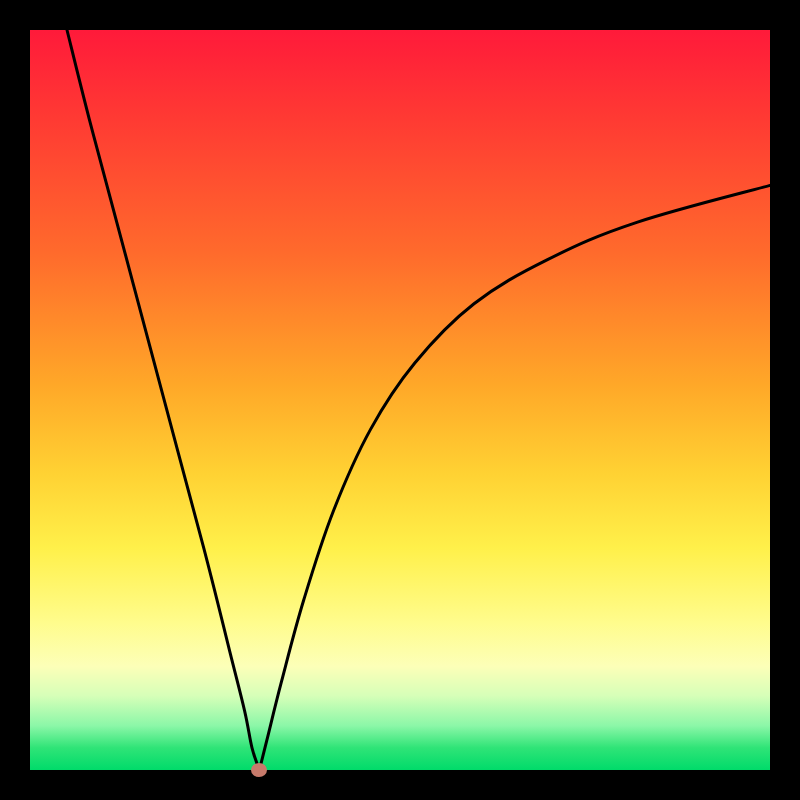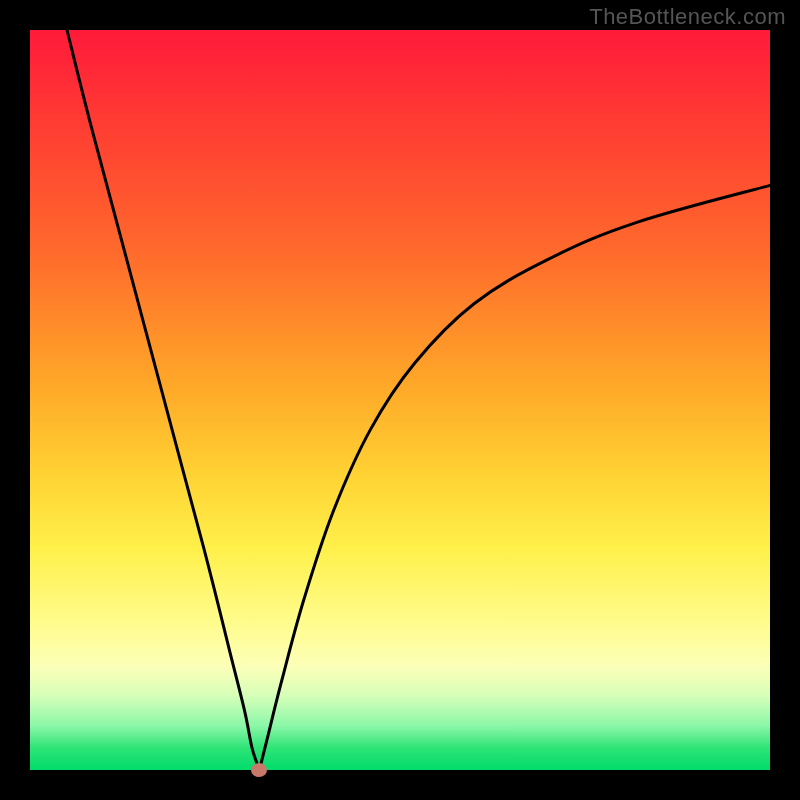--- a/index.html
+++ b/index.html
@@ -61,21 +61,20 @@
     height: 14px;
     background: #c77a6b;
     border-radius: 50%;
     transform: translate(-50%, -50%);
   }
 </style>
 </head>
 <body>
 
 <div class="frame">
-  <div class="watermark">TheBottleneck.com</div>
 
   <div class="plot">
     <svg class="curve" viewBox="0 0 740 740" preserveAspectRatio="none">
       <path d="M 37 0 C 40.996 15.983999999999991, 49.876000000000005 52.83599999999994, 59.2 88.79999999999995 C 68.524 124.76399999999997, 78.14399999999999 159.84000000000006, 88.8 199.80000000000007 C 99.456 239.76000000000008, 107.744 270.84000000000003, 118.4 310.8 C 129.056 350.76, 137.344 381.84000000000003, 148 421.8 C 158.656 461.76, 168.27599999999998 496.83599999999996, 177.6 532.8 C 186.924 568.7639999999999, 193.14000000000001 594.96, 199.8 621.6 C 206.46 648.24, 210.60399999999998 663.4839999999999, 214.6 680.8 C 218.596 698.116, 219.33599999999998 707.1439999999999, 222 717.8 C 224.66400000000002 728.456, 228.068 736.004, 229.4 740" fill="none" stroke="#000" stroke-width="3" stroke-linecap="round" stroke-linejoin="round"></path>
       <path d="M 229.4 740 C 230.732 734.672, 232.804 726.384, 236.8 710.4 C 240.79600000000002 694.4159999999999, 244.94000000000003 676.508, 251.60000000000002 651.2 C 258.26000000000005 625.892, 264.476 600.4359999999999, 273.8 569.8 C 283.124 539.164, 291.412 511.63599999999997, 303.4 481 C 315.388 450.36400000000003, 325.74800000000005 426.23999999999995, 340.40000000000003 399.59999999999997 C 355.052 372.96, 366.15200000000004 355.64399999999995, 384.8 332.99999999999994 C 403.448 310.35599999999994, 420.024 292.448, 444 273.8 C 467.976 255.15200000000004, 488.696 244.05200000000005, 518 229.40000000000003 C 547.304 214.74800000000002, 566.8399999999999 205.72, 606.8 192.39999999999998 C 646.76 179.07999999999996, 716.024 162.05999999999997, 740 155.39999999999998" fill="none" stroke="#000" stroke-width="3" stroke-linecap="round" stroke-linejoin="round"></path>
     </svg>
     <div class="dot" style="left: 229.4px; top: 740px; background: rgb(199, 122, 107);"></div>
   </div>
 </div>
 

